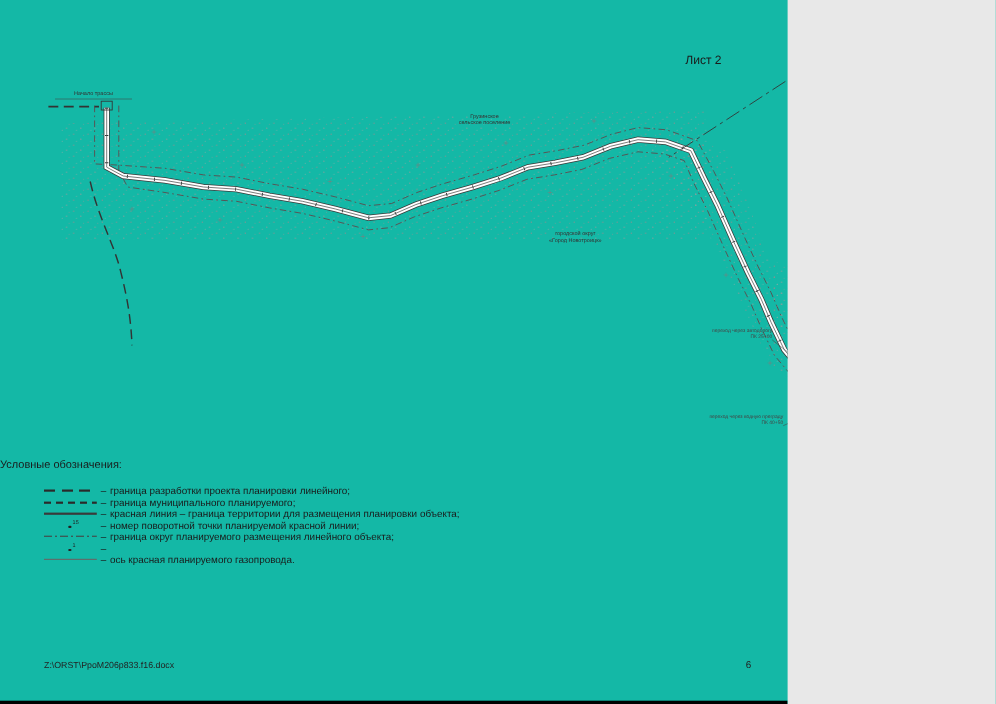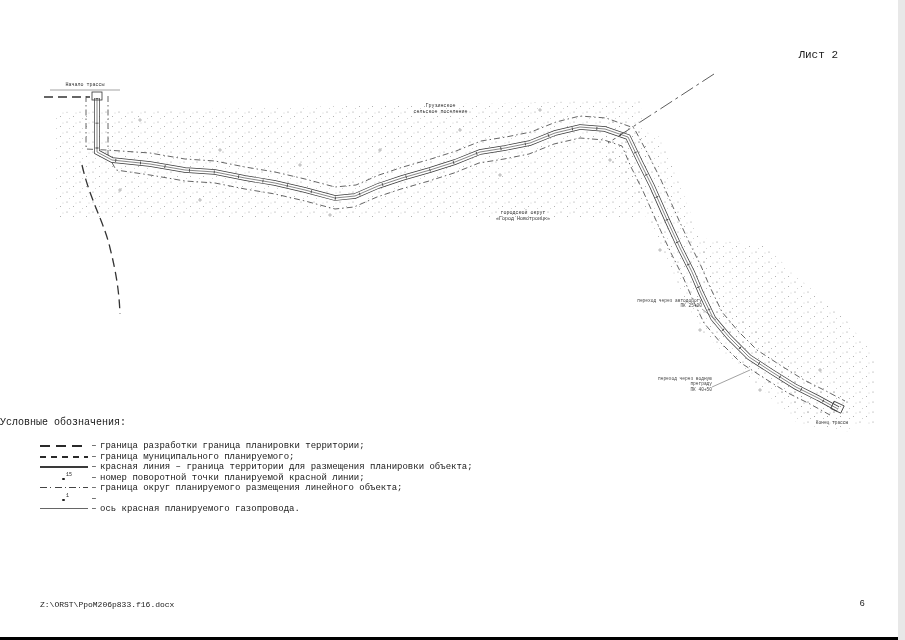--- a/index.html
+++ b/index.html
@@ -1,17 +1,17 @@
 <!DOCTYPE html>
 <html><head>
 <meta charset="utf-8">
 <style>
   html,body{margin:0;padding:0;background:#e8e8e8;}
-  .page{position:relative;width:898px;height:640px;background:#ffffff;
-        font-family:Liberation Mono, monospace;color:#1a1a1a;overflow:hidden;}
+  .page{position:relative;width:716px;height:640px;background:#14b8a6;
+        font-family:Liberation Sans, sans-serif;color:#1a1a1a;overflow:hidden;}
   .sheet-label{position:absolute;top:49px;right:60px;font-size:11px;}
   svg.map{position:absolute;left:0;top:0;}
   .map-label{position:absolute;font-size:5px;line-height:1.2;color:#333;text-align:center;}
   .map-label .ml-line{display:block;}
   .map-label.tiny{font-size:4.5px;color:#444;}
   .legend-title{position:absolute;top:417px;left:0;width:100%;text-align:left;font-size:10px;}
   .legend{position:absolute;left:40px;top:441px;}
   .legend-row{display:flex;align-items:center;height:10.5px;}
   .sample{position:relative;flex:0 0 48px;width:48px;height:10px;}
   .sample .ln{position:absolute;left:0;right:0;top:4px;}
@@ -98,21 +98,21 @@
 
   <div class="legend-title">Условные обозначения:</div>
 
   <div class="legend">
 
     <div class="legend-row">
       <span class="sample">
           <span class="ln dash-bold"></span>
         </span>
       <span class="sep">–</span>
-      <span class="txt">граница разработки граница планировки территории;</span>
+      <span class="txt">граница разработки проекта планировки линейного;</span>
     </div>
 
     <div class="legend-row">
       <span class="sample">
           <span class="ln dash-medium"></span>
         </span>
       <span class="sep">–</span>
       <span class="txt">граница муниципального планируемого;</span>
     </div>
 

